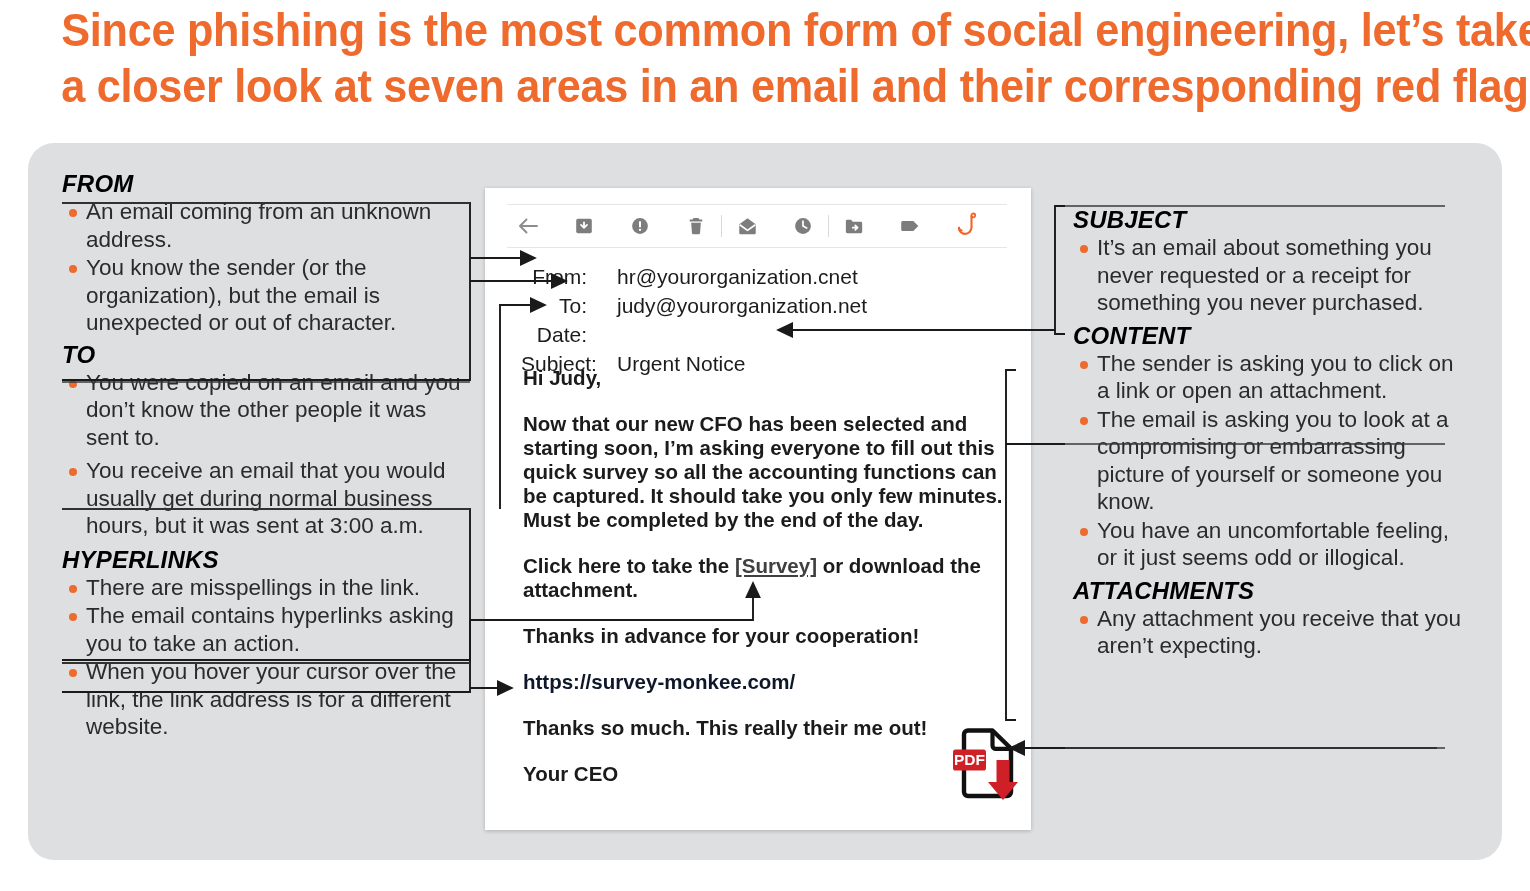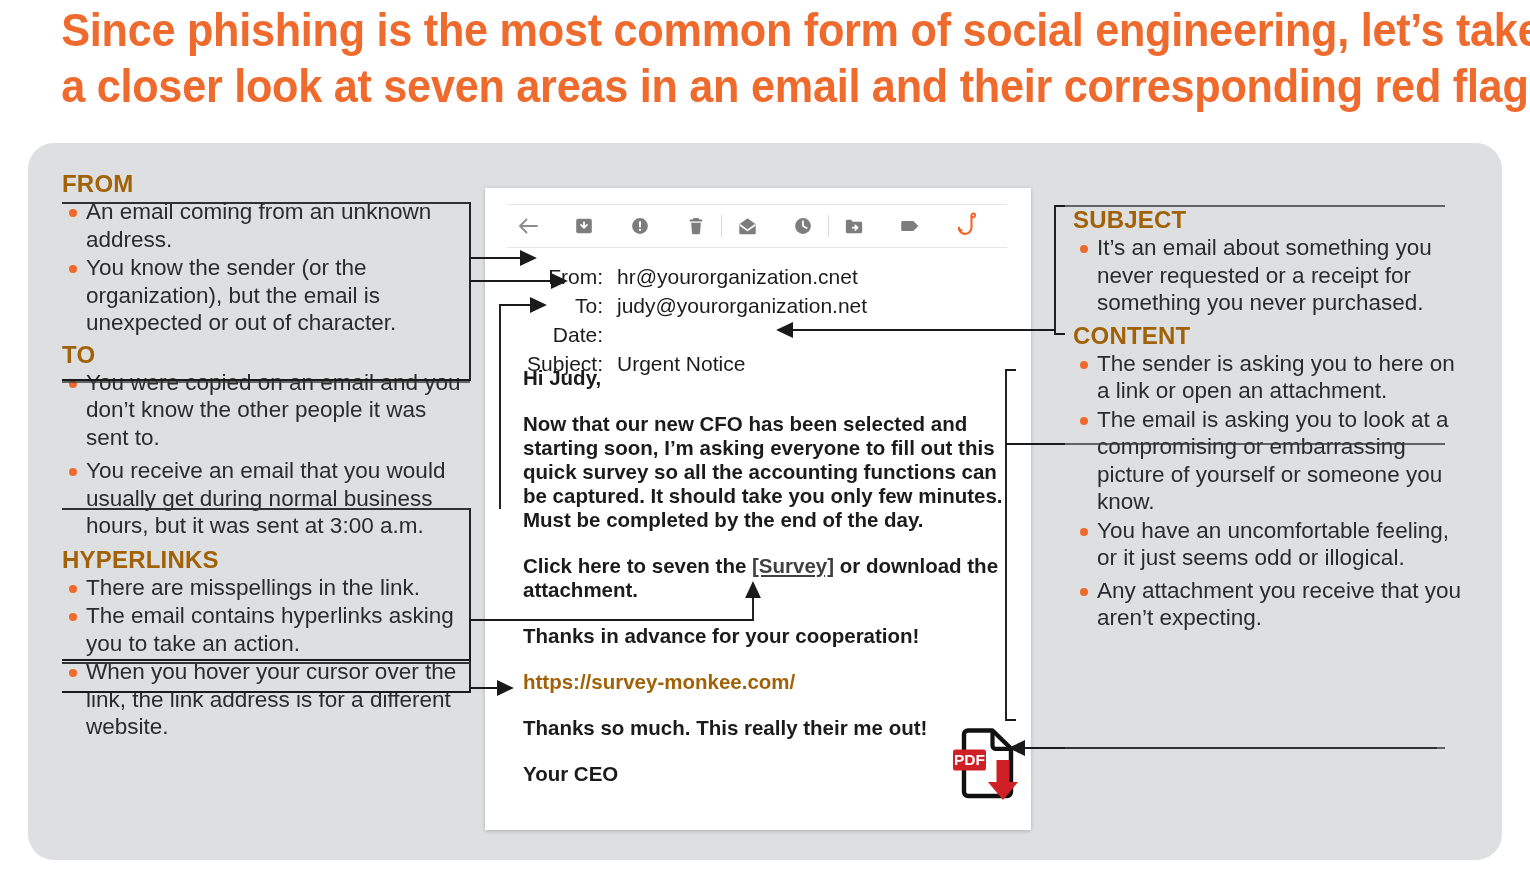--- a/index.html
+++ b/index.html
@@ -19,22 +19,23 @@
 
   
   #panel {
     position:absolute; left:28px; top:143px; width:1474px; height:717px;
     background:#dedfe0; border-radius:26px;
   }
 
   
   .col { position:absolute; }
   .sec-head {
-    color:#a16207; font-weight:700; font-size:24px; line-height:27px;
+    color:#000000; font-weight:700; font-size:24px; line-height:27px;
     letter-spacing:.2px;
+    font-style:italic;
   }
   ul.bullets { list-style:none; margin:0; padding:0; }
   ul.bullets li {
     position:relative; padding-left:24px;
     font-size:22.5px; line-height:27.5px; color:#2b2b2b;
     margin-top:1px;
   }
   ul.bullets li::before{
     content:""; position:absolute; left:7px; top:11px;
     width:8px; height:8px; border-radius:50%; background:#ee6a2d;
@@ -50,27 +51,27 @@
     border-top:1px solid #e6e6e6; border-bottom:1px solid #e6e6e6;
     display:flex; align-items:center;
   }
   .tb { width:42px; height:42px; display:flex; align-items:center; justify-content:center; }
   .tb svg { display:block; }
   .tbsep { width:1px; height:22px; background:#d9d9d9; margin:0 4px; }
   .tbgap { width:14px; }
 
   #hdrs { position:absolute; left:36px; top:74px; width:500px; font-size:21px; color:#1c1c1c; }
   #hdrs .row { display:flex; line-height:29px; }
-  #hdrs .lab { width:96px; text-align:right; padding-right:14px; }
+  #hdrs .lab { width:96px; text-align:right; padding-right:30px; }
   #hdrs .val { white-space:nowrap; }
 
   #body { position:absolute; left:38px; top:178px; width:482px; font-size:20.5px; line-height:24px; color:#1b1b1b; font-weight:600; }
   #body p { margin-bottom:22px; }
   #body a.survey { color:#404040; text-decoration:underline; }
-  #body a.url { color:#a16207; text-decoration:none; }
+  #body a.url { color:#0f172a; text-decoration:none; }
 
   
   #pdf { position:absolute; left:466px; top:540px; width:72px; height:75px;text-align:center; }
 
   
   #lines { position:absolute; left:0; top:0; width:1530px; height:891px; pointer-events:none; }
 </style>
 </head>
 <body>
 
@@ -119,27 +120,28 @@
   <div>
     <div class="sec-head">SUBJECT</div>
     <ul class="bullets">
       <li>It’s an email about something you never requested or a receipt for something you never purchased.</li>
     </ul>
   </div>
 
   <div style="margin-top:5px;">
     <div class="sec-head">CONTENT</div>
     <ul class="bullets">
-      <li>The sender is asking you to here on a link or open an attachment.</li>
+      <li>The sender is asking you to click on a link or open an attachment.</li>
       <li>The email is asking you to look at a compromising or embarrassing picture of yourself or someone you know.</li>
       <li>You have an uncomfortable feeling, or it just seems odd or illogical.</li>
     </ul>
   </div>
 
   <div style="margin-top:5px;">
+    <div class="sec-head">ATTACHMENTS</div>
     <ul class="bullets">
       <li>Any attachment you receive that you aren’t expecting.</li>
     </ul>
   </div>
 </div>
 
 <div id="mail">
 
   <div id="toolbar">
     <div class="tb">
@@ -220,21 +222,21 @@
     </div>
     <div class="row">
       <span class="lab">Subject:</span>
       <span class="val">Urgent Notice</span>
     </div>
   </div>
 
   <div id="body">
     <p>Hi Judy,</p>
     <p>Now that our new CFO has been selected and starting soon, I’m asking everyone to fill out this quick survey so all the accounting functions can be captured. It should take you only few minutes. Must be completed by the end of the day.</p>
-    <p><span>Click here to seven the </span><a class="survey" href="#">[Survey]</a><span> or download the attachment.</span></p>
+    <p><span>Click here to take the </span><a class="survey" href="#">[Survey]</a><span> or download the attachment.</span></p>
     <p>Thanks in advance for your cooperation!</p>
     <p><a class="url" href="#">https://survey-monkee.com/</a></p>
     <p>Thanks so much. This really their me out!</p>
     <p>Your CEO</p>
   </div>
 
   <div id="pdf">
     <svg width="72" height="75" viewBox="0 0 72 75">
       <path d="M13 6.5a4 4 0 0 1 4-4h24.5L60 20.5V64a4 4 0 0 1-4 4H17a4 4 0 0 1-4-4z" fill="none" stroke="#111" stroke-width="4.4" stroke-linejoin="round"></path>
       <path d="M41.5 3v14.5a3.4 3.4 0 0 0 3.4 3.4H59" fill="none" stroke="#111" stroke-width="4.2" stroke-linejoin="round"></path>

